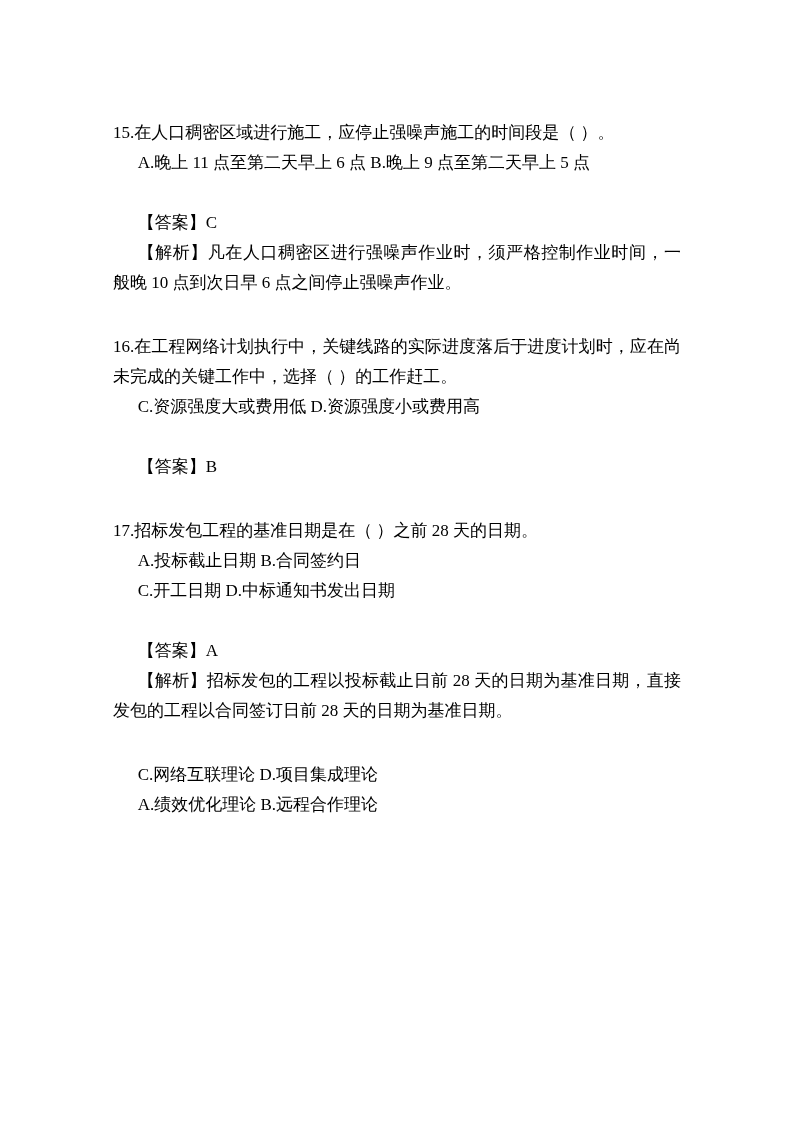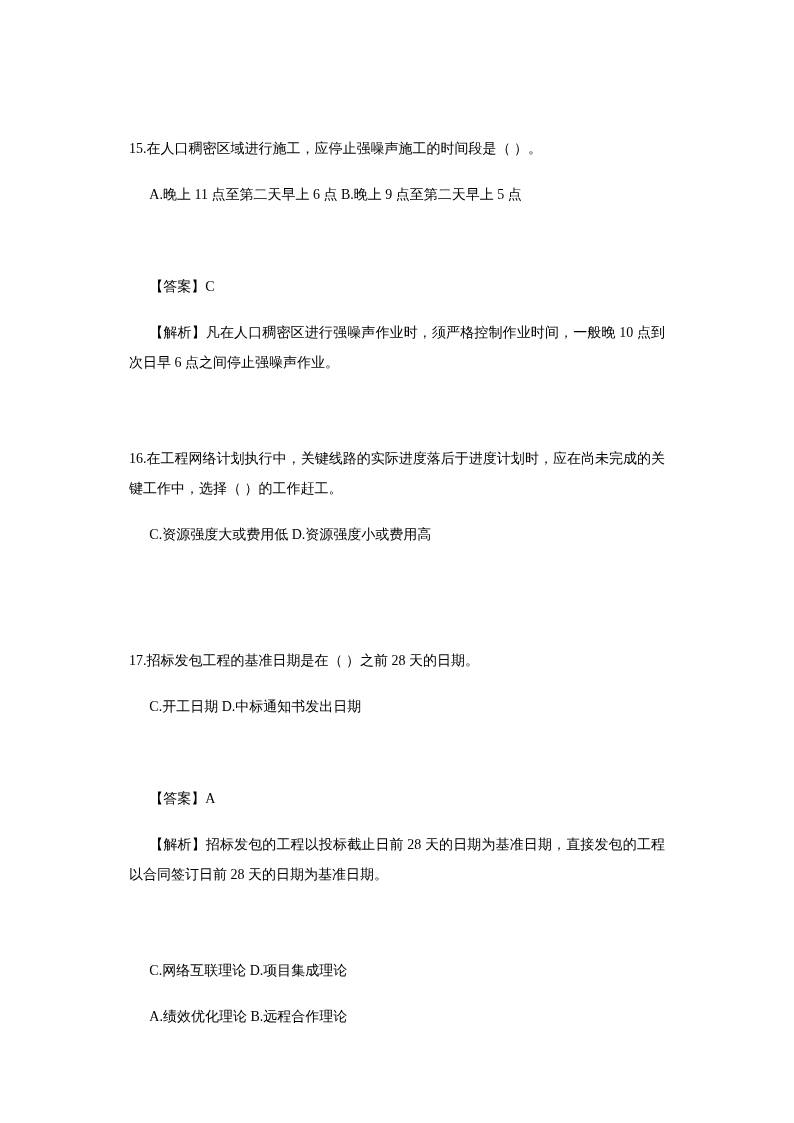--- a/index.html
+++ b/index.html
@@ -17,22 +17,22 @@
     position: relative;
     width: 794px;
     height: 1123px;
     box-sizing: border-box;
     padding: 118px 113px 0 113px;
   }
   .q-block {
     margin-bottom: 0;
   }
   p.line {
-    margin: 16px;
-    font-size: 14px;
+    margin: 0;
+    font-size: 17px;
     line-height: 30px;
     text-align: justify;
     text-justify: inter-ideograph;
   }
   p.stem {
     text-indent: 0;
   }
   p.opt {
     text-indent: 1.45em;
   }
@@ -64,26 +64,28 @@
     <p class="line ans"><span>【答案】</span><span>C</span></p>
     <p class="line exp"><span>【解析】</span><span>凡在人口稠密区进行强噪声作业时，须严格控制作业时间，一般晚 10 点到次日早 6 点之间停止强噪声作业。</span></p>
   </div>
 
   <div class="gap-large"></div>
 
   <div class="q-block sect">
     <p class="line stem">16.在工程网络计划执行中，关键线路的实际进度落后于进度计划时，应在尚未完成的关键工作中，选择（  ）的工作赶工。</p>
     <p class="line opt">C.资源强度大或费用低  D.资源强度小或费用高</p>
     <div class="gap-med"></div>
+    <p class="line ans"><span>【答案】</span><span>B</span></p>
   </div>
 
   <div class="gap-large"></div>
 
   <div class="q-block sect">
     <p class="line stem">17.招标发包工程的基准日期是在（  ）之前 28 天的日期。</p>
+    <p class="line opt">A.投标截止日期  B.合同签约日</p>
     <p class="line opt">C.开工日期  D.中标通知书发出日期</p>
     <div class="gap-med"></div>
     <p class="line ans"><span>【答案】</span><span>A</span></p>
     <p class="line exp"><span>【解析】</span><span>招标发包的工程以投标截止日前 28 天的日期为基准日期，直接发包的工程以合同签订日前 28 天的日期为基准日期。</span></p>
   </div>
 
   <div class="gap-large"></div>
 
   <div class="q-block sect">
     <p class="line opt">C.网络互联理论  D.项目集成理论</p>

